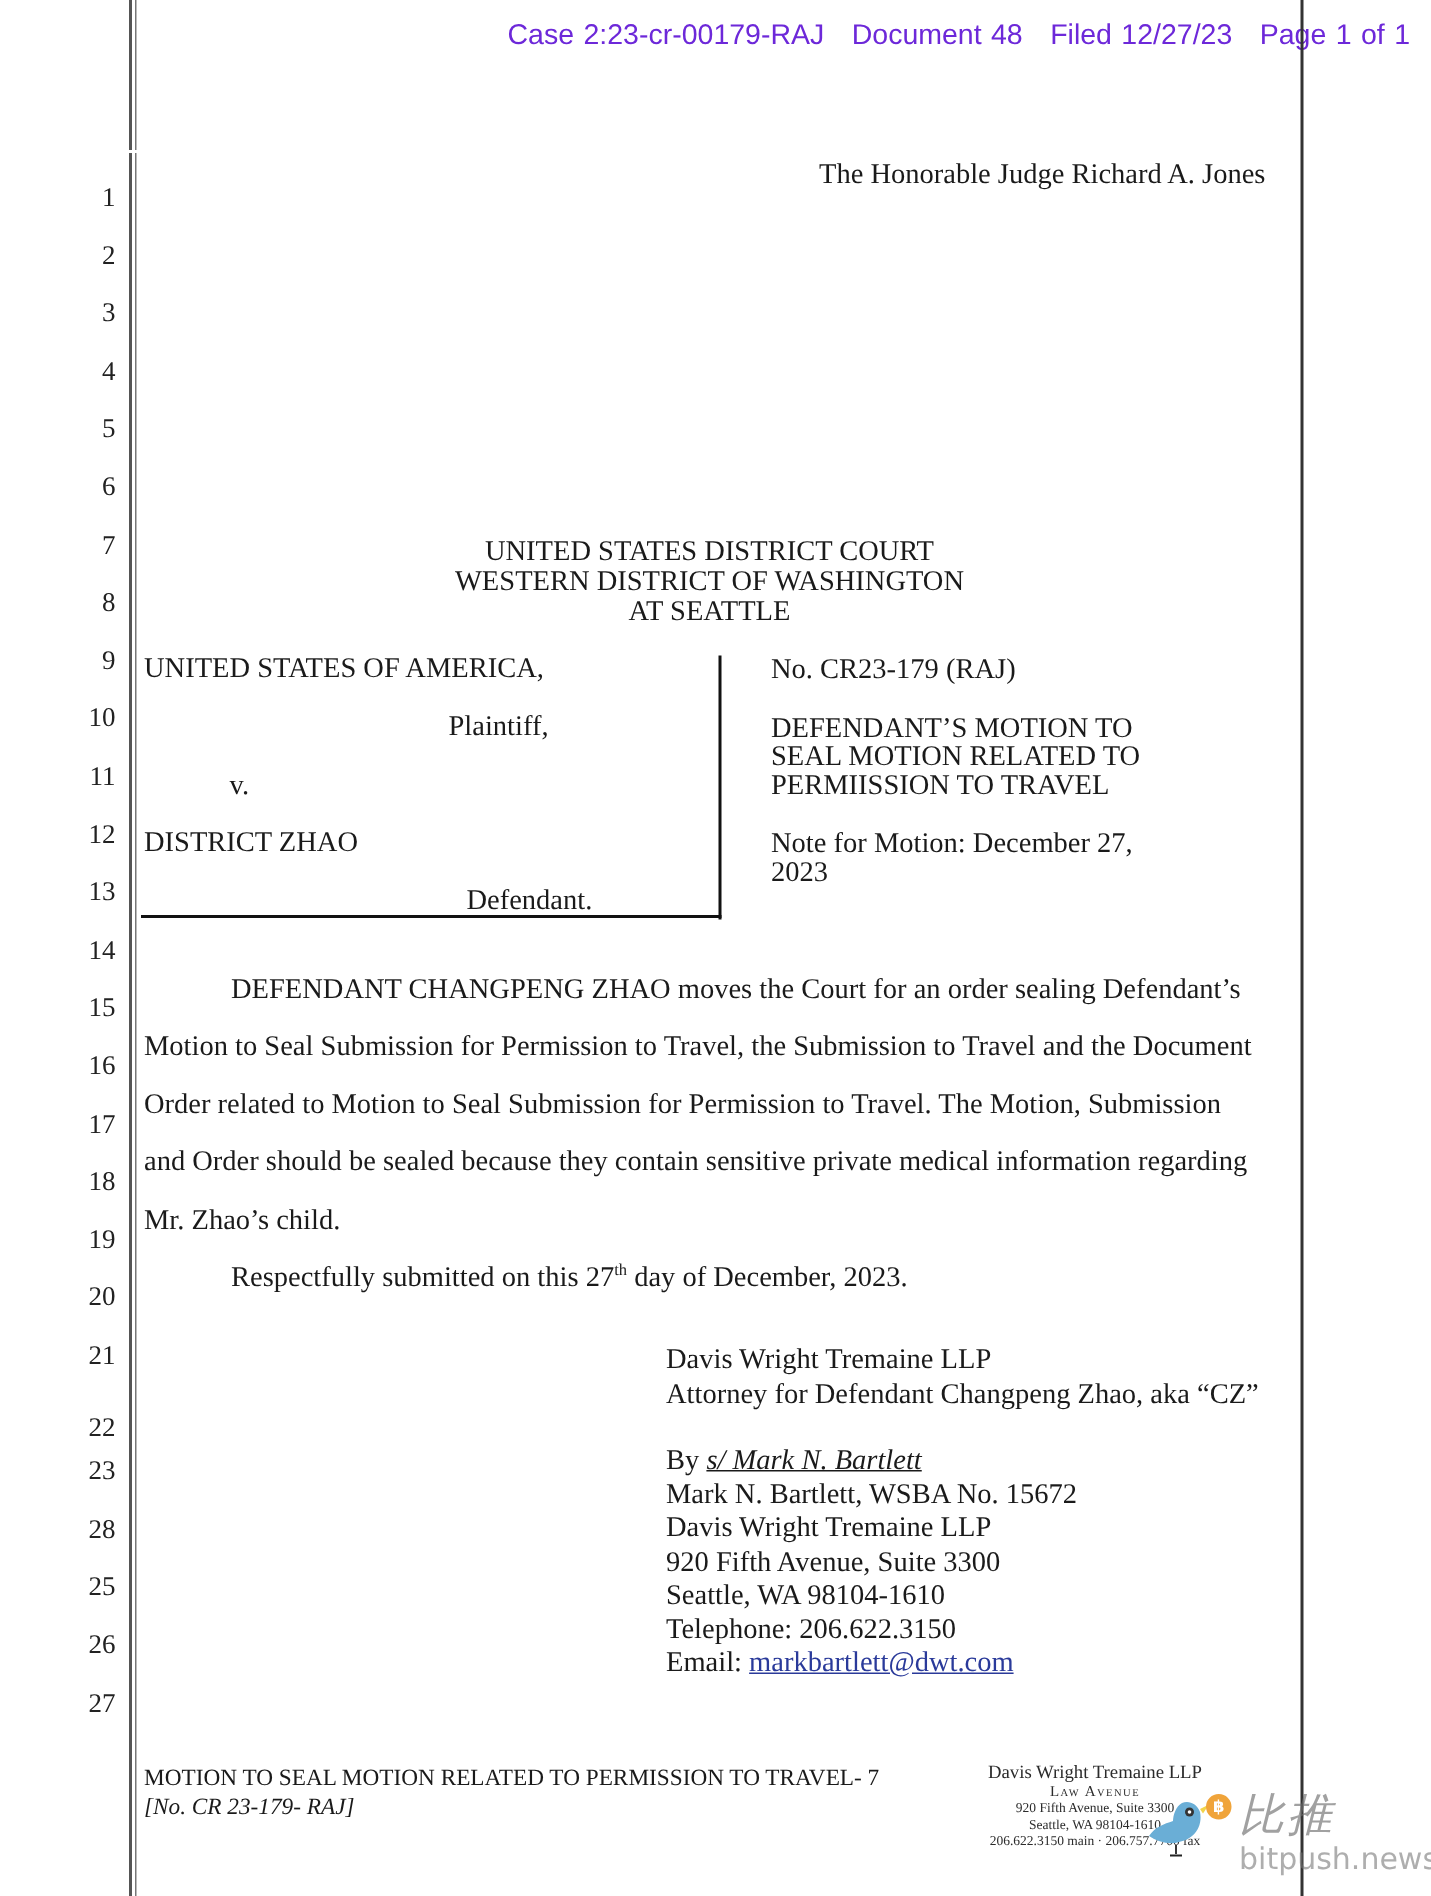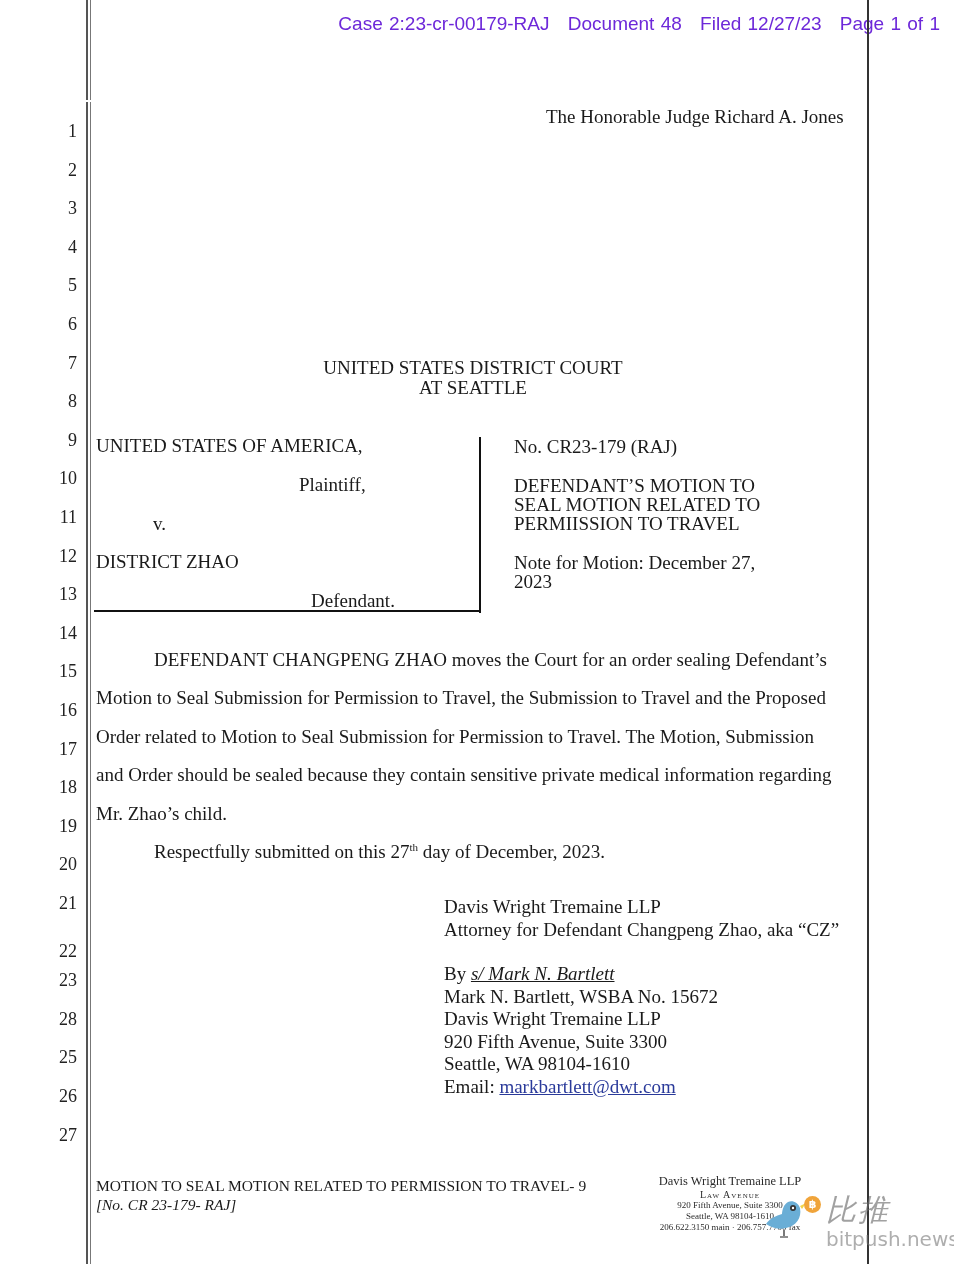--- a/index.html
+++ b/index.html
@@ -98,20 +98,21 @@
     <div class="abs line-no" style="top: 1008.8px;">28</div>
     <div class="abs line-no" style="top: 1047.4px;">25</div>
     <div class="abs line-no" style="top: 1086px;">26</div>
     <div class="abs line-no" style="top: 1124.6px;">27</div>
   </div>
 
 <div class="abs txt" style="left:546px; top:106px;">The Honorable Judge Richard A. Jones</div>
 
 <div class="abs court">
   <div>UNITED STATES DISTRICT COURT</div>
+  <div>WESTERN DISTRICT OF WASHINGTON</div>
   <div>AT SEATTLE</div>
 </div>
 
 <div class="abs txt" style="left:96px; top:435px;">UNITED STATES OF AMERICA,</div>
 <div class="abs txt" style="left:299px; top:474px;">Plaintiff,</div>
 <div class="abs txt" style="left:153px; top:513px;">v.</div>
 <div class="abs txt" style="left:96px; top:551px;">DISTRICT ZHAO</div>
 <div class="abs txt" style="left:311px; top:590px;">Defendant.</div>
 <div class="abs caption-box-right"></div>
 <div class="abs caption-box-bottom"></div>
@@ -121,43 +122,44 @@
   <div>DEFENDANT’S MOTION TO</div>
   <div>SEAL MOTION RELATED TO</div>
   <div>PERMIISSION TO TRAVEL</div>
 </div>
 <div class="abs right-col" style="top:553px;">
   <div>Note for Motion:  December 27,</div>
   <div>2023</div>
 </div>
 
 <div class="abs body-line" style="left:154px; top:649px;">DEFENDANT CHANGPENG ZHAO moves the Court for an order sealing Defendant’s</div>
-<div class="abs body-line" style="top:687px;">Motion to Seal Submission for Permission to Travel, the Submission to Travel and the Proposed</div>
+<div class="abs body-line" style="top:687px;">Motion to Seal Submission for Permission to Travel, the Submission to Travel and the Document</div>
 <div class="abs body-line" style="top:726px;">Order related to Motion to Seal Submission for Permission to Travel.  The Motion, Submission</div>
 <div class="abs body-line" style="top:764px;">and Order should be sealed because they contain sensitive private medical information regarding</div>
 <div class="abs body-line" style="top:803px;">Mr. Zhao’s child.</div>
 <div class="abs body-line" style="left:154px; top:841px;">
   <span>Respectfully submitted on this 27</span><sup>th</sup><span> day of December, 2023.</span>
 </div>
 
 <div class="abs sig" style="top:896px;">
   <div>Davis Wright Tremaine LLP</div>
   <div>Attorney for Defendant Changpeng Zhao, aka “CZ”</div>
 </div>
 <div class="abs sig" style="top:963px;">
   <div><span>By </span><span class="u">s/ Mark N. Bartlett</span></div>
   <div>Mark N. Bartlett, WSBA No. 15672</div>
   <div>Davis Wright Tremaine LLP</div>
   <div>920 Fifth Avenue, Suite 3300</div>
   <div>Seattle, WA  98104-1610</div>
+  <div>Telephone: 206.622.3150</div>
   <div><span>Email: </span><a class="email-link" href="mailto:markbartlett@dwt.com">markbartlett@dwt.com</a></div>
 </div>
 
 <div class="abs footer-left">
-  <div>MOTION TO SEAL MOTION RELATED TO PERMISSION TO TRAVEL- 9</div>
+  <div>MOTION TO SEAL MOTION RELATED TO PERMISSION TO TRAVEL- 7</div>
   <div class="ital">[No. CR 23-179- RAJ]</div>
 </div>
 <div class="abs footer-right">
   <div class="firm">Davis Wright Tremaine LLP</div>
   <div class="lo">Law Avenue</div>
   <div class="small">920 Fifth Avenue, Suite 3300</div>
   <div class="small">Seattle, WA  98104-1610</div>
   <div class="small">206.622.3150 main · 206.757.7700 fax</div>
 </div>
 

